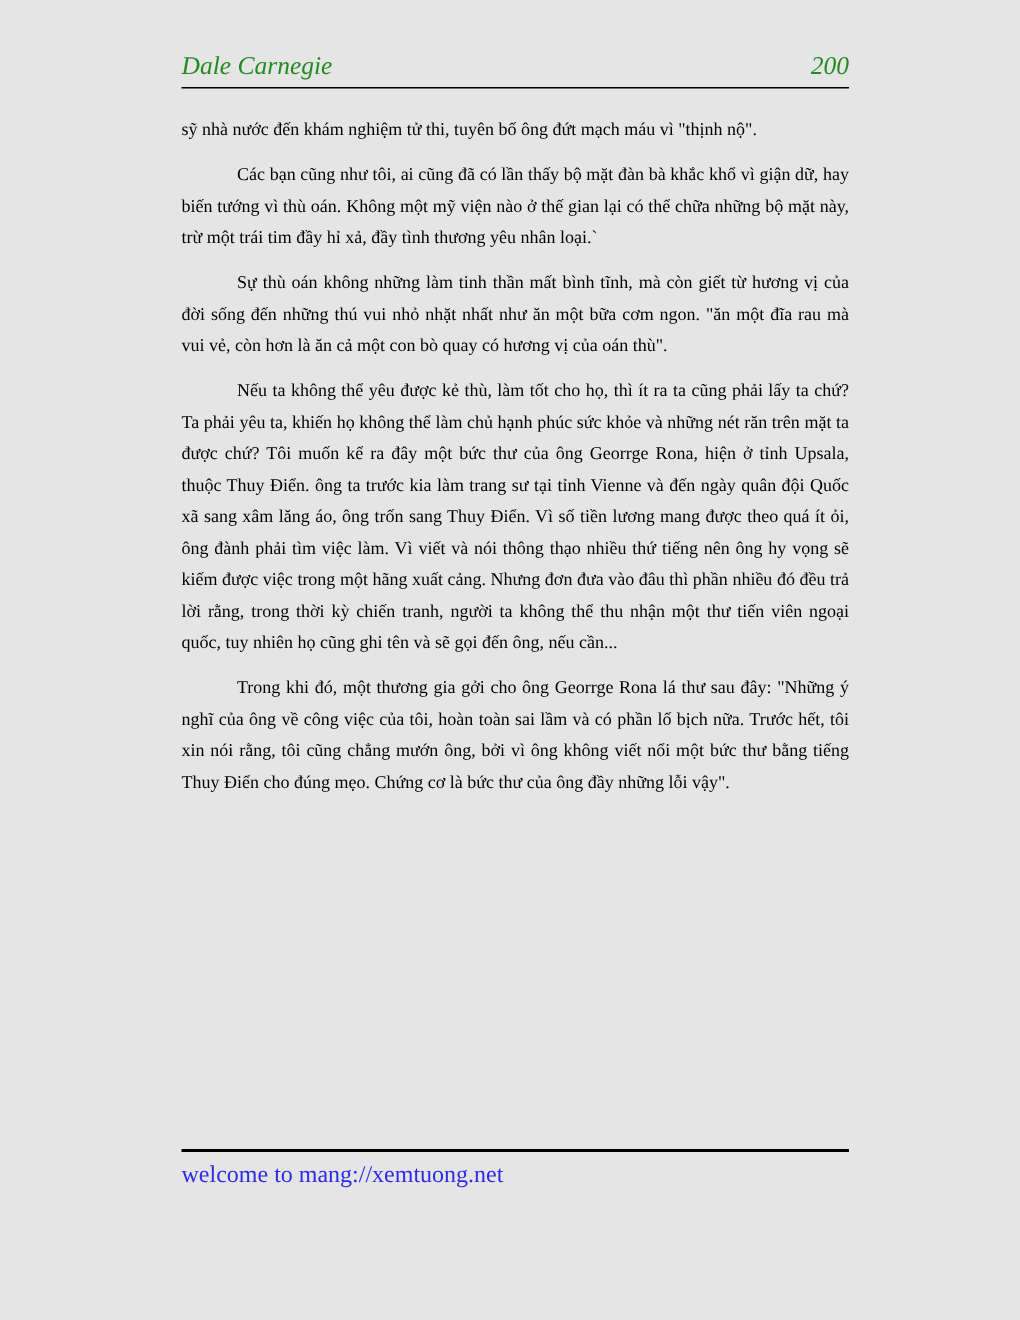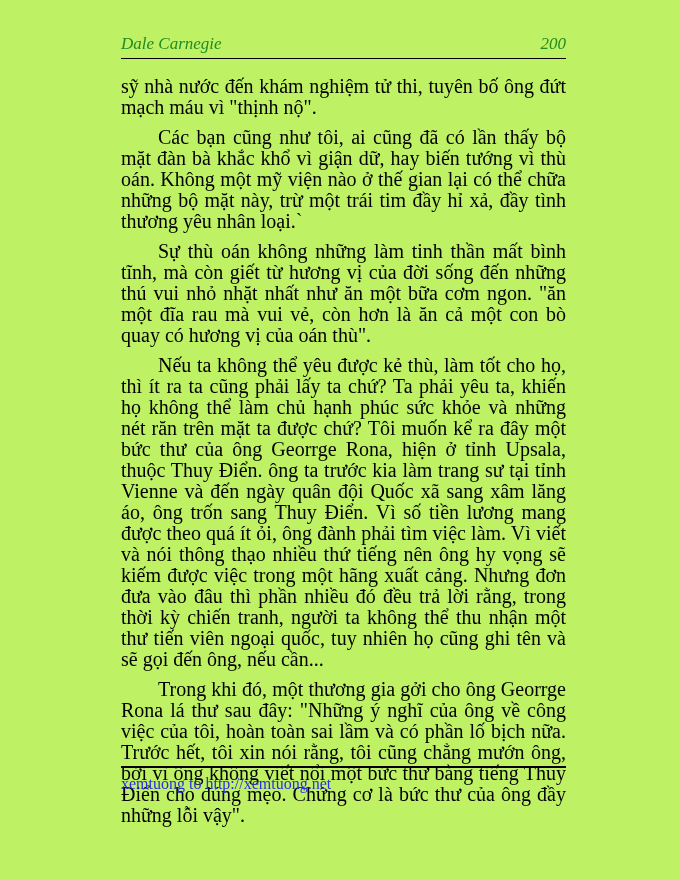--- a/index.html
+++ b/index.html
@@ -4,21 +4,21 @@
 <style>
   html, body {
     margin: 0;
     padding: 0;
     background: #ffffff;
   }
   .page {
     position: relative;
     width: 680px;
     height: 880px;
-    background: #bef264;
+    background: #e5e5e5;
     overflow: hidden;
     font-family: "Liberation Serif", "DejaVu Serif", serif;
   }
   .content-col {
     position: absolute;
     left: 121px;
     width: 445px;
     top: 34px;
   }
   .page-header {
@@ -29,21 +29,21 @@
     padding-bottom: 4px;
   }
   .header-author, .header-pagenum {
     font-style: italic;
     font-size: 17px;
     color: #228B22;
     line-height: 20px;
   }
   .body-text {
     margin-top: 17px;
-    font-size: 20px;
+    font-size: 12px;
     line-height: 21px;
     color: #000000;
     text-align: justify;
   }
   .body-text p {
     margin: 0 0 9px 0;
     text-indent: 37px;
   }
   .body-text p.continued {
     text-indent: 0;
@@ -79,16 +79,16 @@
       <p class="continued">sỹ nhà nước đến khám nghiệm tử thi, tuyên bố ông đứt mạch máu vì "thịnh nộ".</p>
       <p>Các bạn cũng như tôi, ai cũng đã có lần thấy bộ mặt đàn bà khắc khổ vì giận dữ, hay biến tướng vì thù oán. Không một mỹ viện nào ở thế gian lại có thể chữa những bộ mặt này, trừ một trái tim đầy hỉ xả, đầy tình thương yêu nhân loại.`</p>
       <p>Sự thù oán không những làm tinh thần mất bình tĩnh, mà còn giết từ hương vị của đời sống đến những thú vui nhỏ nhặt nhất như ăn một bữa cơm ngon. "ăn một đĩa rau mà vui vẻ, còn hơn là ăn cả một con bò quay có hương vị của oán thù".</p>
       <p>Nếu ta không thể yêu được kẻ thù, làm tốt cho họ, thì ít ra ta cũng phải lấy ta chứ? Ta phải yêu ta, khiến họ không thể làm chủ hạnh phúc sức khỏe và những nét răn trên mặt ta được chứ? Tôi muốn kể ra đây một bức thư của ông Georrge Rona, hiện ở tỉnh Upsala, thuộc Thuy Điển. ông ta trước kia làm trang sư tại tỉnh Vienne và đến ngày quân đội Quốc xã sang xâm lăng áo, ông trốn sang Thuy Điển. Vì số tiền lương mang được theo quá ít ỏi, ông đành phải tìm việc làm. Vì viết và nói thông thạo nhiều thứ tiếng nên ông hy vọng sẽ kiếm được việc trong một hãng xuất cảng. Nhưng đơn đưa vào đâu thì phần nhiều đó đều trả lời rằng, trong thời kỳ chiến tranh, người ta không thể thu nhận một thư tiến viên ngoại quốc, tuy nhiên họ cũng ghi tên và sẽ gọi đến ông, nếu cần...</p>
       <p>Trong khi đó, một thương gia gởi cho ông Georrge Rona lá thư sau đây: "Những ý nghĩ của ông về công việc của tôi, hoàn toàn sai lầm và có phần lố bịch nữa. Trước hết, tôi xin nói rằng, tôi cũng chẳng mướn ông, bởi vì ông không viết nổi một bức thư bằng tiếng Thuy Điển cho đúng mẹo. Chứng cơ là bức thư của ông đầy những lỗi vậy".</p>
     </div>
 
   </div>
 
   <div class="page-footer">
-    <span class="footer-link">xemtuong to http://xemtuong.net</span>
+    <span class="footer-link">welcome to mang://xemtuong.net</span>
   </div>
 
 </div>
 
 </body></html>

